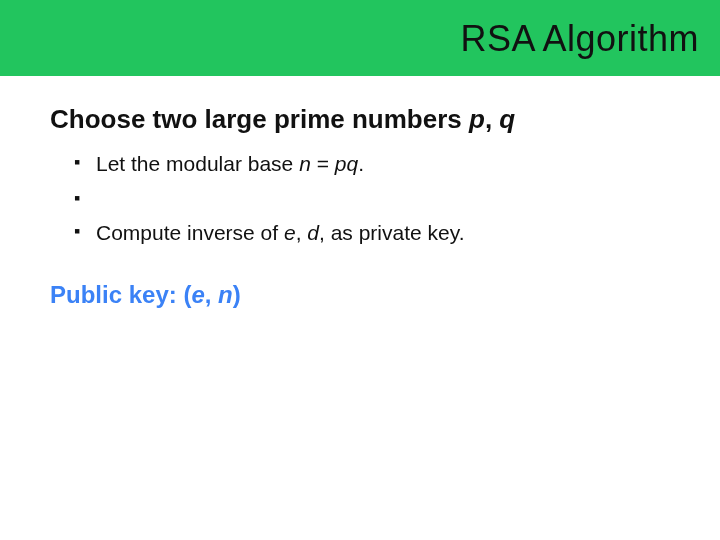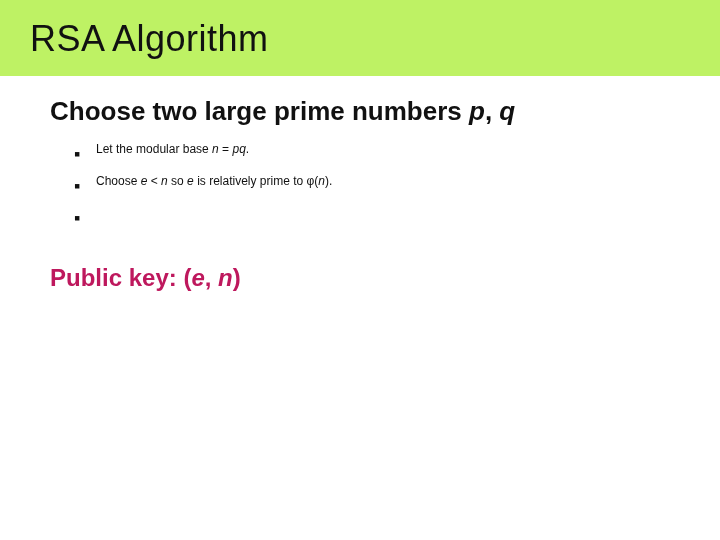--- a/index.html
+++ b/index.html
@@ -18,35 +18,35 @@
 
     .slide {
       width: 720px;
       height: 540px;
       background: #ffffff;
       display: flex;
       flex-direction: column;
     }
 
     .title-bar {
-      background: #bef264;
+      background: #22c55e;
       width: 100%;
-      padding: 18px 30px 16px 30px;
-      text-align: left;
+      padding: 18px 21px 16px 30px;
+      text-align: right;
     }
 
     .title-text {
       font-size: 36px;
       font-weight: normal;
       color: #111111;
       letter-spacing: 0.5px;
     }
 
     .content {
-      padding: 20px 50px 20px 50px;
+      padding: 28px 50px 20px 50px;
       flex: 1;
     }
 
     .section-heading {
       font-size: 26px;
       font-weight: bold;
       color: #111111;
       margin-bottom: 14px;
     }
 
@@ -65,32 +65,32 @@
     }
 
     .bullet-marker {
       min-width: 18px;
       margin-right: 4px;
       font-size: 18px;
       color: #111111;
     }
 
     .bullet-text {
-      font-size: 12px;
+      font-size: 21px;
       color: #111111;
     }
 
     .key-section {
       margin-top: 8px;
     }
 
     .key-line {
       font-size: 24px;
       font-weight: bold;
-      color: #be185d;
+      color: #3b82f6;
       line-height: 1.55;
     }
 
     sup {
       font-size: 14px;
       vertical-align: super;
       line-height: 0;
     }
   </style>
 </head>
@@ -110,25 +110,25 @@
 
     <div class="bullet-list">
 
       <div class="bullet-item">
         <span class="bullet-marker">▪</span>
         <span class="bullet-text">Let the modular base <em>n</em> = <em>pq</em>.</span>
       </div>
 
       <div class="bullet-item">
         <span class="bullet-marker">▪</span>
-        <span class="bullet-text">Choose <em>e</em> &lt; <em>n</em> so <em>e</em> is relatively prime to φ(<em>n</em>).</span>
       </div>
 
       <div class="bullet-item">
         <span class="bullet-marker">▪</span>
+        <span class="bullet-text">Compute inverse of <em>e</em>, <em>d</em>, as private key.</span>
       </div>
 
     </div>
 
     <div class="key-section">
 
       <div class="key-line">
         <span>Public key: (<em>e</em>, <em>n</em>)</span>
       </div>
 

